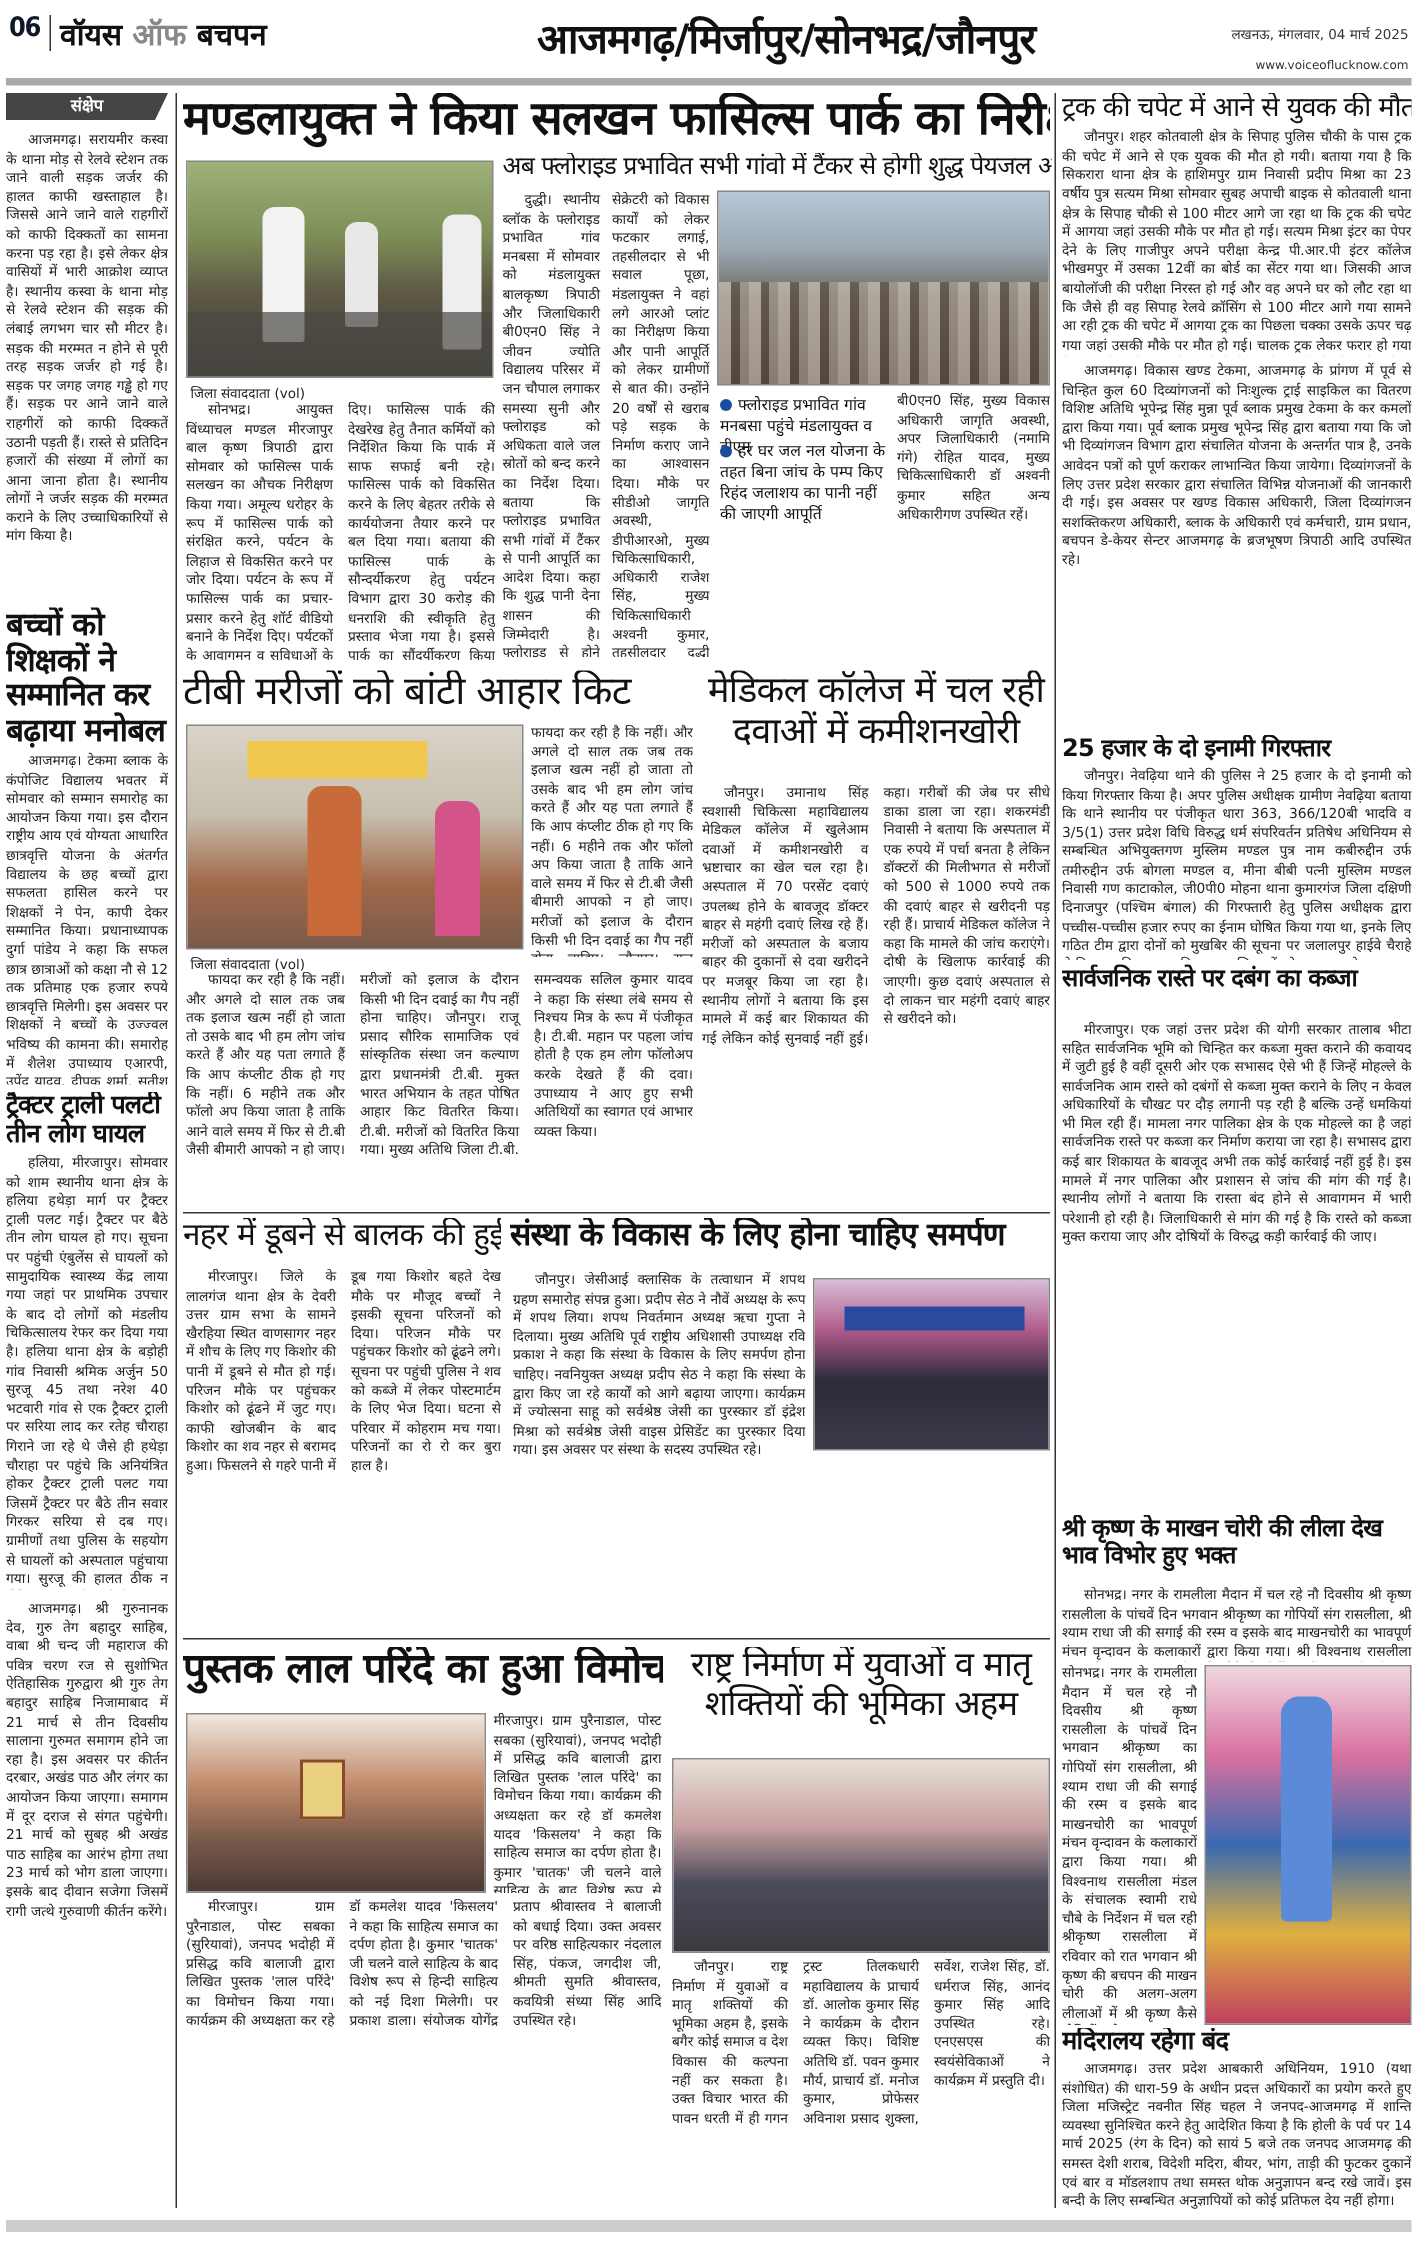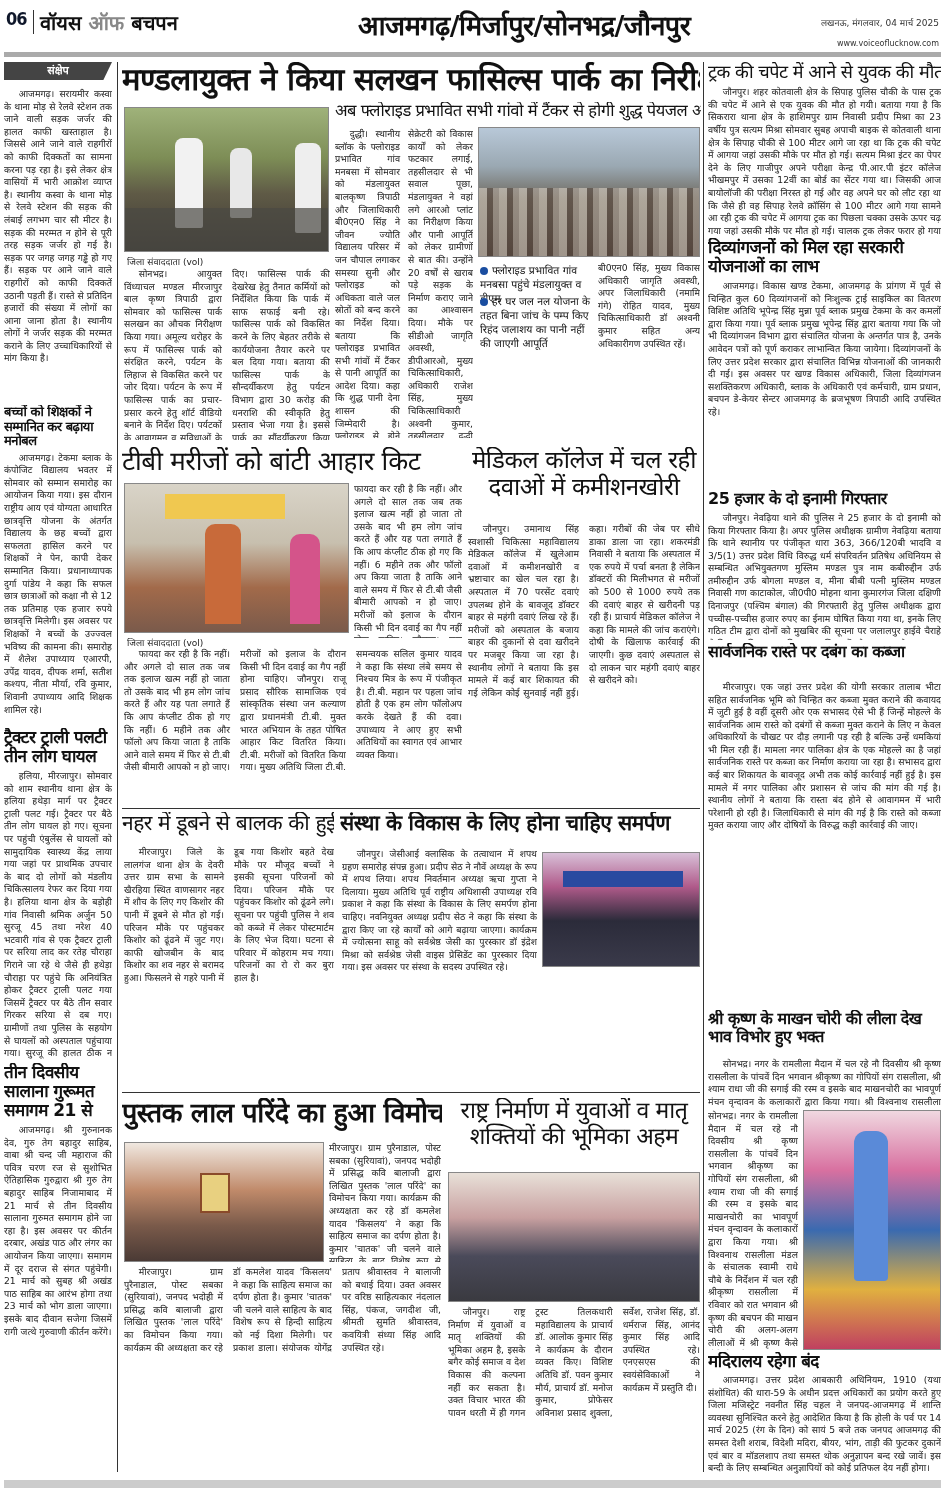--- a/index.html
+++ b/index.html
@@ -53,35 +53,34 @@
 
 <div class="sankshep">संक्षेप</div>
 
 <div class="story" style="left:4px; top:84px; width:108px; height:320px;">
   <div class="body" style="margin-top:4px;">
       <p>आजमगढ़। सरायमीर कस्वा के थाना मोड़ से रेलवे स्टेशन तक जाने वाली सड़क जर्जर की हालत काफी खस्ताहाल है। जिससे आने जाने वाले राहगीरों को काफी दिक्कतों का सामना करना पड़ रहा है। इसे लेकर क्षेत्र वासियों में भारी आक्रोश व्याप्त है। स्थानीय कस्वा के थाना मोड़ से रेलवे स्टेशन की सड़क की लंबाई लगभग चार सौ मीटर है। सड़क की मरम्मत न होने से पूरी तरह सड़क जर्जर हो गई है। सड़क पर जगह जगह गड्ढे हो गए हैं। सड़क पर आने जाने वाले राहगीरों को काफी दिक्कतें उठानी पड़ती हैं। रास्ते से प्रतिदिन हजारों की संख्या में लोगों का आना जाना होता है। स्थानीय लोगों ने जर्जर सड़क की मरम्मत कराने के लिए उच्चाधिकारियों से मांग किया है।</p>
     </div>
 </div>
 
 <div class="story" style="left:4px; top:405px; width:108px; height:318px;">
-  <div class="hl" style="font-size:13px;">बच्चों को शिक्षकों ने सम्मानित कर बढ़ाया मनोबल</div>
+  <div class="hl" style="font-size:21px;">बच्चों को शिक्षकों ने सम्मानित कर बढ़ाया मनोबल</div>
   <div class="body" style="margin-top:3px;">
       <p>आजमगढ़। टेकमा ब्लाक के कंपोजिट विद्यालय भवतर में सोमवार को सम्मान समारोह का आयोजन किया गया। इस दौरान राष्ट्रीय आय एवं योग्यता आधारित छात्रवृत्ति योजना के अंतर्गत विद्यालय के छह बच्चों द्वारा सफलता हासिल करने पर शिक्षकों ने पेन, कापी देकर सम्मानित किया। प्रधानाध्यापक दुर्गा पांडेय ने कहा कि सफल छात्र छात्राओं को कक्षा नौ से 12 तक प्रतिमाह एक हजार रुपये छात्रवृत्ति मिलेगी। इस अवसर पर शिक्षकों ने बच्चों के उज्ज्वल भविष्य की कामना की। समारोह में शैलेश उपाध्याय एआरपी, उपेंद्र यादव, दीपक शर्मा, सतीश कश्यप, नीता मौर्या, रवि कुमार, शिवानी उपाध्याय आदि शिक्षक शामिल रहे।</p>
     </div>
 </div>
 
 <div class="story" style="left:4px; top:728px; width:108px; height:332px;">
   <div class="hl" style="font-size:17px;">ट्रैक्टर ट्राली पलटी तीन लोग घायल</div>
   <div class="body" style="margin-top:4px;">
       <p>हलिया, मीरजापुर। सोमवार को शाम स्थानीय थाना क्षेत्र के हलिया हथेड़ा मार्ग पर ट्रैक्टर ट्राली पलट गई। ट्रैक्टर पर बैठे तीन लोग घायल हो गए। सूचना पर पहुंची एंबुलेंस से घायलों को सामुदायिक स्वास्थ्य केंद्र लाया गया जहां पर प्राथमिक उपचार के बाद दो लोगों को मंडलीय चिकित्सालय रेफर कर दिया गया है। हलिया थाना क्षेत्र के बड़ोही गांव निवासी श्रमिक अर्जुन 50 सुरजू 45 तथा नरेश 40 भटवारी गांव से एक ट्रैक्टर ट्राली पर सरिया लाद कर रतेह चौराहा गिराने जा रहे थे जैसे ही हथेड़ा चौराहा पर पहुंचे कि अनियंत्रित होकर ट्रैक्टर ट्राली पलट गया जिसमें ट्रैक्टर पर बैठे तीन सवार गिरकर सरिया से दब गए। ग्रामीणों तथा पुलिस के सहयोग से घायलों को अस्पताल पहुंचाया गया। सुरजू की हालत ठीक न होने पर मंडलीय चिकित्सालय रेफर कर दिया गया है। वहीं चालक बाल बाल बच गया।</p>
     </div>
 </div>
 
 <div class="story" style="left:4px; top:1063px; width:108px; height:410px;">
-  <div class="hl" style="font-size:17px;">तीन दिवसीय सालाना गुरूमत समागम 21 से</div>
   <div class="body" style="margin-top:4px;">
       <p>आजमगढ़। श्री गुरुनानक देव, गुरु तेग बहादुर साहिब, वाबा श्री चन्द जी महाराज की पवित्र चरण रज से सुशोभित ऐतिहासिक गुरुद्वारा श्री गुरु तेग बहादुर साहिब निजामाबाद में 21 मार्च से तीन दिवसीय सालाना गुरुमत समागम होने जा रहा है। इस अवसर पर कीर्तन दरबार, अखंड पाठ और लंगर का आयोजन किया जाएगा। समागम में दूर दराज से संगत पहुंचेगी। 21 मार्च को सुबह श्री अखंड पाठ साहिब का आरंभ होगा तथा 23 मार्च को भोग डाला जाएगा। इसके बाद दीवान सजेगा जिसमें रागी जत्थे गुरुवाणी कीर्तन करेंगे।</p>
     </div>
 </div>
 
 <div class="story" style="left:122px; top:62px; width:578px; height:40px;">
   <div class="hl" style="font-size:31px; white-space:nowrap;">मण्डलायुक्त ने किया सलखन फासिल्स पार्क का निरीक्षण</div>
 </div>
 
 <div class="photo" style="left:124px; top:107px; width:205px; height:145px; background:linear-gradient(180deg,#9fb27a 0%,#7d8d56 35%,#5f5a46 60%,#3d3a35 100%);">
@@ -202,21 +201,20 @@
 </div>
 
 <div class="story" style="left:708px; top:62px; width:233px; height:175px;">
   <div class="hl hl-light" style="font-size:18px; white-space:nowrap;">ट्रक की चपेट में आने से युवक की मौत</div>
   <div class="body" style="margin-top:4px;">
       <p>जौनपुर। शहर कोतवाली क्षेत्र के सिपाह पुलिस चौकी के पास ट्रक की चपेट में आने से एक युवक की मौत हो गयी। बताया गया है कि सिकरारा थाना क्षेत्र के हाशिमपुर ग्राम निवासी प्रदीप मिश्रा का 23 वर्षीय पुत्र सत्यम मिश्रा सोमवार सुबह अपाची बाइक से कोतवाली थाना क्षेत्र के सिपाह चौकी से 100 मीटर आगे जा रहा था कि ट्रक की चपेट में आगया जहां उसकी मौके पर मौत हो गई। सत्यम मिश्रा इंटर का पेपर देने के लिए गाजीपुर अपने परीक्षा केन्द्र पी.आर.पी इंटर कॉलेज भीखमपुर में उसका 12वीं का बोर्ड का सेंटर गया था। जिसकी आज बायोलॉजी की परीक्षा निरस्त हो गई और वह अपने घर को लौट रहा था कि जैसे ही वह सिपाह रेलवे क्रॉसिंग से 100 मीटर आगे गया सामने आ रही ट्रक की चपेट में आगया ट्रक का पिछला चक्का उसके ऊपर चढ़ गया जहां उसकी मौके पर मौत हो गई। चालक ट्रक लेकर फरार हो गया सिपाह पुलिस ने शव को कब्जे में लेकर पोस्टमॉर्टम के लिए भेज दिया मौत की खबर सुनते ही परिवार में कोहराम मच गया।</p>
     </div>
 </div>
 
 <div class="story" style="left:708px; top:238px; width:233px; height:250px;">
-  <div class="hl" style="font-size:17px;">दिव्यांगजनों को मिल रहा सरकारी योजनाओं का लाभ</div>
   <div class="body" style="margin-top:4px;">
       <p>आजमगढ़। विकास खण्ड टेकमा, आजमगढ़ के प्रांगण में पूर्व से चिन्हित कुल 60 दिव्यांगजनों को निःशुल्क ट्राई साइकिल का वितरण विशिष्ट अतिथि भूपेन्द्र सिंह मुन्ना पूर्व ब्लाक प्रमुख टेकमा के कर कमलों द्वारा किया गया। पूर्व ब्लाक प्रमुख भूपेन्द्र सिंह द्वारा बताया गया कि जो भी दिव्यांगजन विभाग द्वारा संचालित योजना के अन्तर्गत पात्र है, उनके आवेदन पत्रों को पूर्ण कराकर लाभान्वित किया जायेगा। दिव्यांगजनों के लिए उत्तर प्रदेश सरकार द्वारा संचालित विभिन्न योजनाओं की जानकारी दी गई। इस अवसर पर खण्ड विकास अधिकारी, जिला दिव्यांगजन सशक्तिकरण अधिकारी, ब्लाक के अधिकारी एवं कर्मचारी, ग्राम प्रधान, बचपन डे-केयर सेन्टर आजमगढ़ के ब्रजभूषण त्रिपाठी आदि उपस्थित रहे।</p>
     </div>
 </div>
 
 <div class="story" style="left:708px; top:490px; width:233px; height:150px;">
   <div class="hl" style="font-size:16px; white-space:nowrap;">25 हजार के दो इनामी गिरफ्तार</div>
   <div class="body" style="margin-top:4px;">
       <p>जौनपुर। नेवढ़िया थाने की पुलिस ने 25 हजार के दो इनामी को किया गिरफ्तार किया है। अपर पुलिस अधीक्षक ग्रामीण नेवढ़िया बताया कि थाने स्थानीय पर पंजीकृत धारा 363, 366/120बी भादवि व 3/5(1) उत्तर प्रदेश विधि विरुद्ध धर्म संपरिवर्तन प्रतिषेध अधिनियम से सम्बन्धित अभियुक्तगण मुस्लिम मण्डल पुत्र नाम कबीरुद्दीन उर्फ तमीरुद्दीन उर्फ बोगला मण्डल व, मीना बीबी पत्नी मुस्लिम मण्डल निवासी गण काटाकोल, जी0पी0 मोहना थाना कुमारगंज जिला दक्षिणी दिनाजपुर (पश्चिम बंगाल) की गिरफ्तारी हेतु पुलिस अधीक्षक द्वारा पच्चीस-पच्चीस हजार रुपए का ईनाम घोषित किया गया था, इनके लिए गठित टीम द्वारा दोनों को मुखबिर की सूचना पर जलालपुर हाईवे चैराहे से गिरफ्तार किया गया। गिरफ्तार अभियुक्तों को न्यायालय भेजा गया।</p>
     </div>

